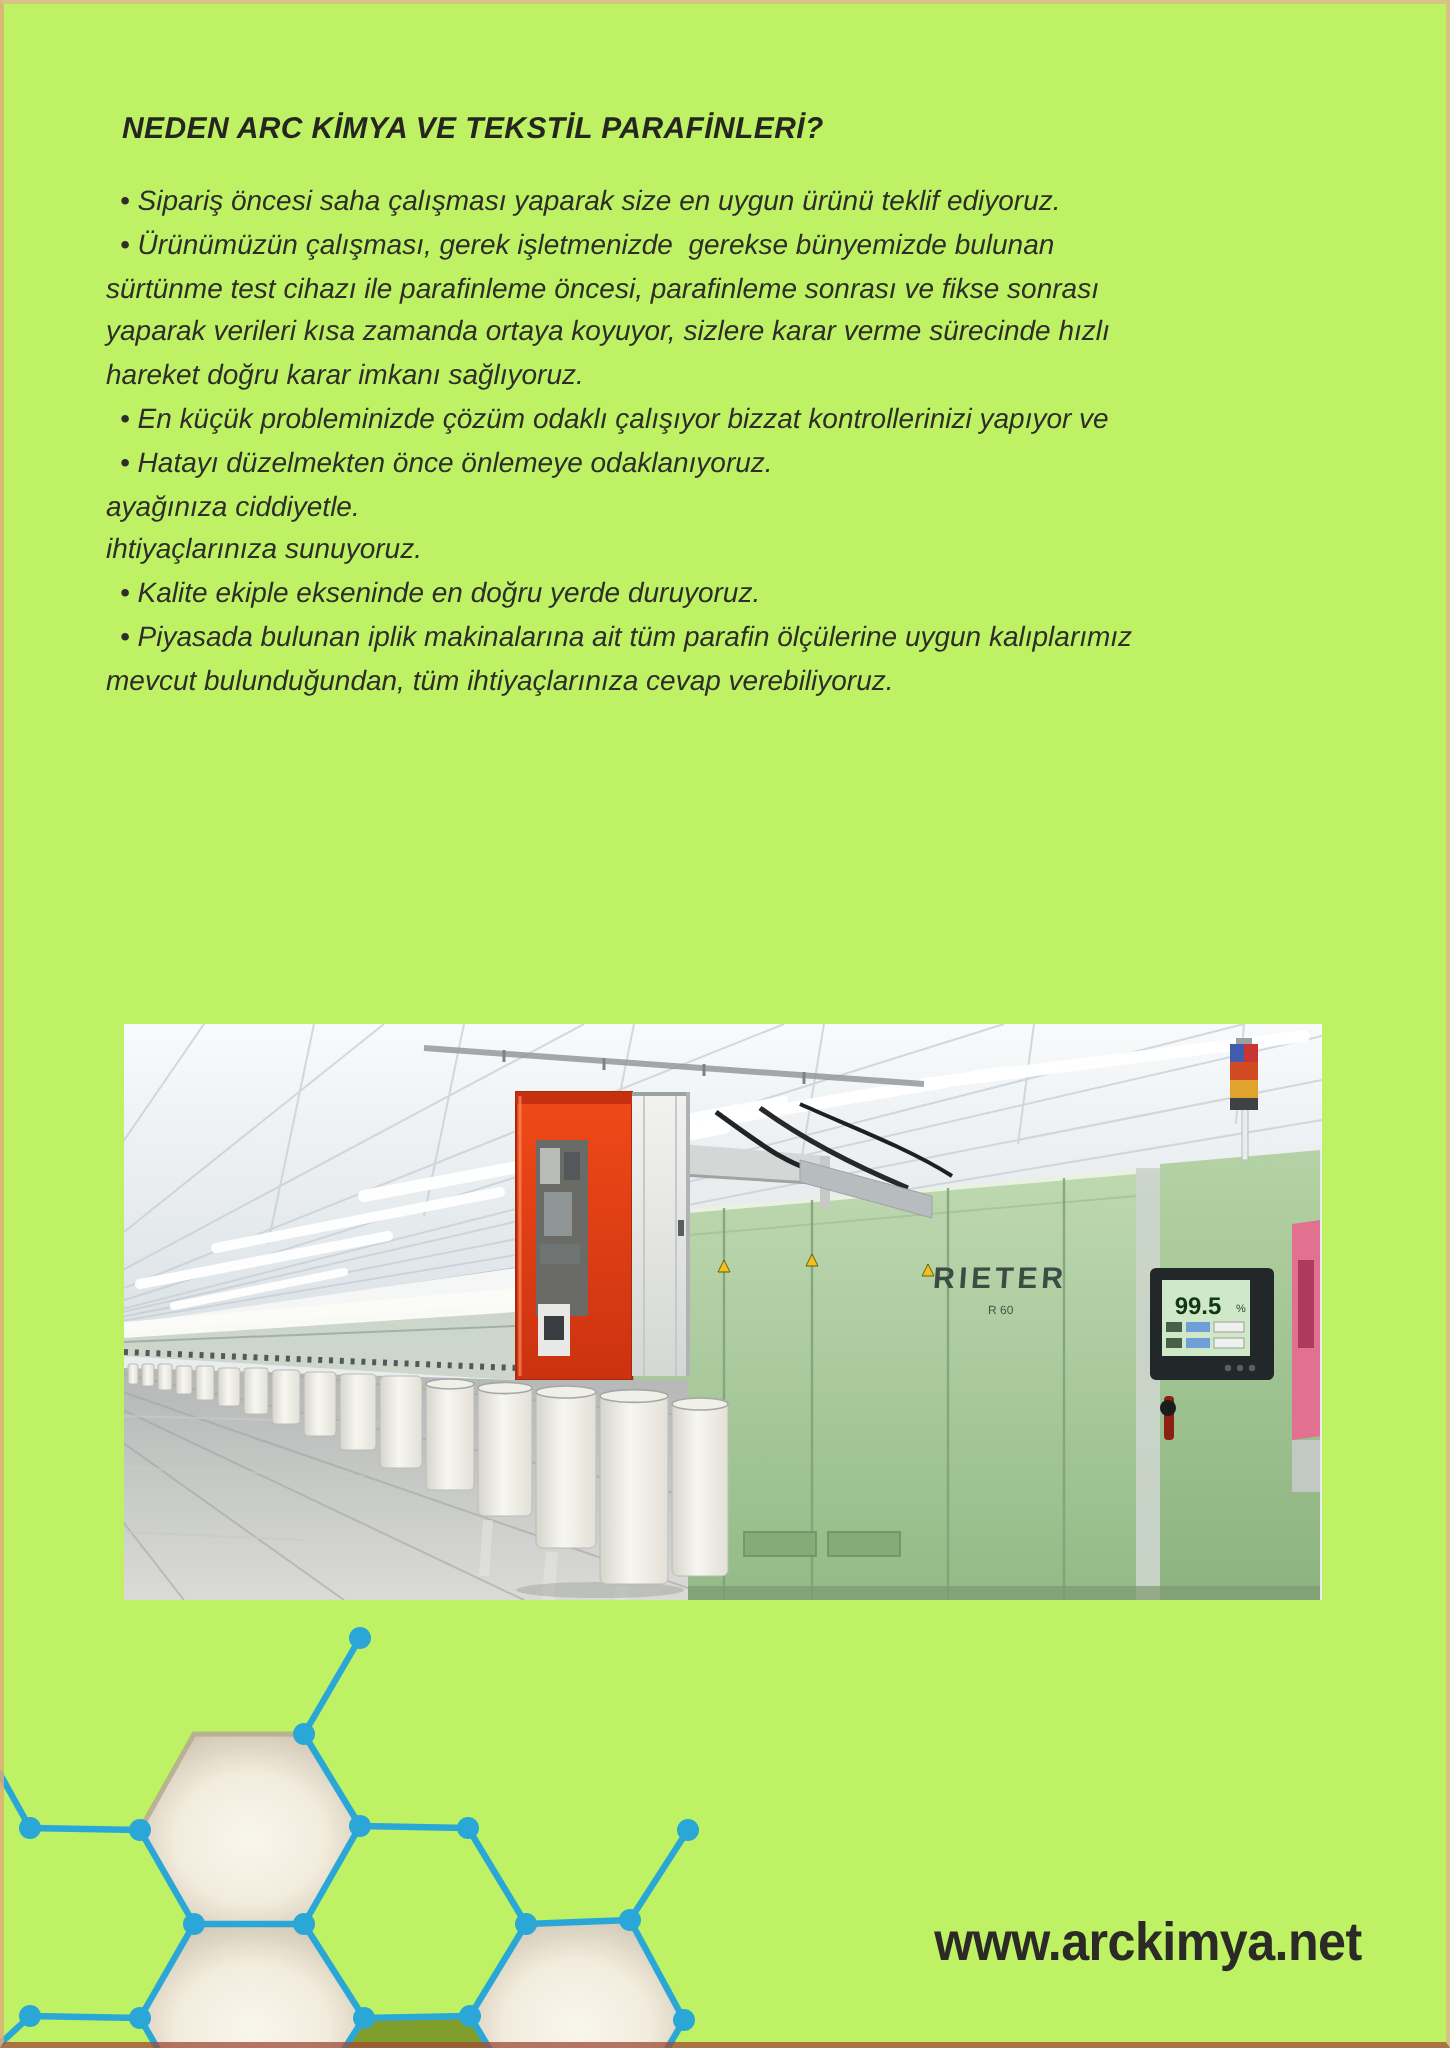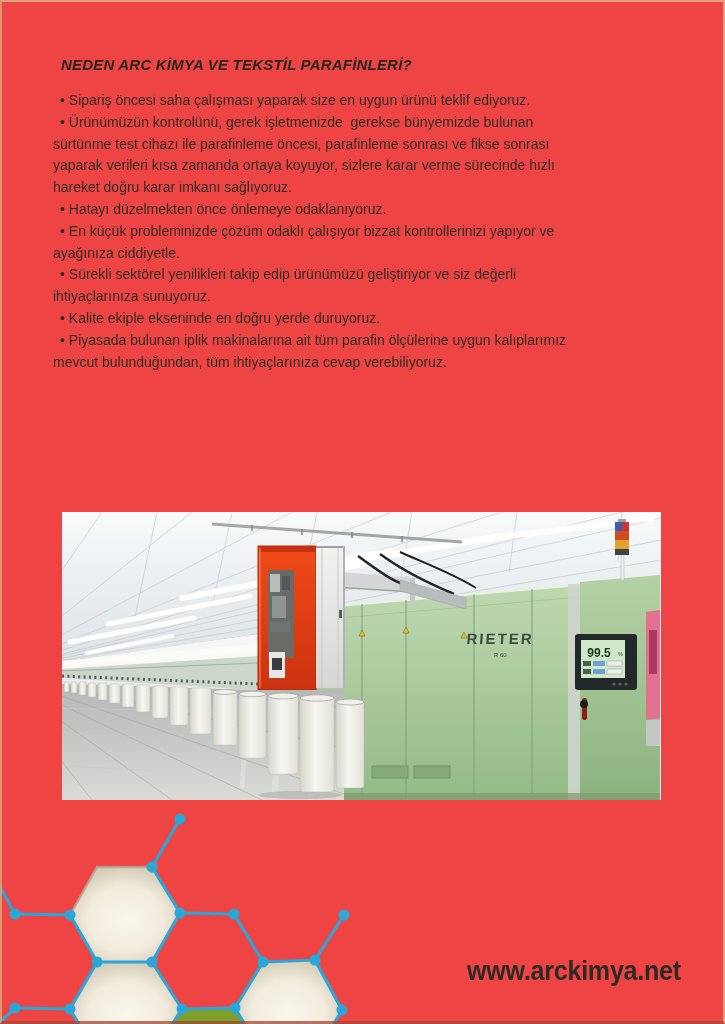--- a/index.html
+++ b/index.html
@@ -1,36 +1,36 @@
 <!DOCTYPE html>
 <html><head>
 <meta charset="utf-8">
 <style>
   html,body{margin:0;padding:0;background:#efefe9;}
   #page{
     position:relative;width:725px;height:1024px;margin:0 auto;
-    background:#ef4444;overflow:hidden;
+    background:#bef264;overflow:hidden;
     font-family:"Liberation Sans",sans-serif;color:#2E2D28;
   }
   #page-frame{
     position:absolute;inset:0;pointer-events:none;z-index:50;
     border-top:2px solid rgba(222,185,142,.8);
     border-left:2px solid rgba(222,170,120,.8);
     border-right:2px solid rgba(222,185,142,.8);
     border-bottom:3px solid rgba(160,75,55,.75);
   }
   .page-title{
     position:absolute;left:61px;top:56px;
     font-size:15px;font-weight:bold;font-style:italic;
     letter-spacing:.2px;color:#262621;white-space:nowrap;
   }
   .body-text{position:absolute;left:53px;top:90px;width:620px;}
   .bline{
     height:21.8px;line-height:21.8px;white-space:pre;
-    font-size:14px;color:#2E2D28;
+    font-size:14px;font-style:italic;color:#2E2D28;
   }
   .bline.b{padding-left:7px;}
   .photo{
     position:absolute;left:62px;top:512px;width:599px;height:288px;
     background:#e9edee;
   }
   .molecule{position:absolute;left:0;top:800px;width:400px;height:224px;}
   .website-url{
     position:absolute;right:44px;top:956px;
     font-size:27px;font-weight:bold;color:#2B2A26;
@@ -42,28 +42,27 @@
 <body>
 
 <div id="page">
 
   <div id="page-frame"></div>
 
   <div class="page-title">NEDEN ARC KİMYA VE TEKSTİL PARAFİNLERİ?</div>
 
   <div class="body-text">
     <div class="bline b">• Sipariş öncesi saha çalışması yaparak size en uygun ürünü teklif ediyoruz.</div>
-    <div class="bline b">• Ürünümüzün kontrolünü, gerek işletmenizde  gerekse bünyemizde bulunan</div>
+    <div class="bline b">• Ürünümüzün çalışması, gerek işletmenizde  gerekse bünyemizde bulunan</div>
     <div class="bline">sürtünme test cihazı ile parafinleme öncesi, parafinleme sonrası ve fikse sonrası</div>
     <div class="bline">yaparak verileri kısa zamanda ortaya koyuyor, sizlere karar verme sürecinde hızlı</div>
     <div class="bline">hareket doğru karar imkanı sağlıyoruz.</div>
+    <div class="bline b">• En küçük probleminizde çözüm odaklı çalışıyor bizzat kontrollerinizi yapıyor ve</div>
     <div class="bline b">• Hatayı düzelmekten önce önlemeye odaklanıyoruz.</div>
-    <div class="bline b">• En küçük probleminizde çözüm odaklı çalışıyor bizzat kontrollerinizi yapıyor ve</div>
     <div class="bline">ayağınıza ciddiyetle.</div>
-    <div class="bline b">• Sürekli sektörel yenilikleri takip edip ürünümüzü geliştiriyor ve siz değerli</div>
     <div class="bline">ihtiyaçlarınıza sunuyoruz.</div>
     <div class="bline b">• Kalite ekiple ekseninde en doğru yerde duruyoruz.</div>
     <div class="bline b">• Piyasada bulunan iplik makinalarına ait tüm parafin ölçülerine uygun kalıplarımız</div>
     <div class="bline">mevcut bulunduğundan, tüm ihtiyaçlarınıza cevap verebiliyoruz.</div>
   </div>
 
   <div class="photo">
     <svg width="599" height="288" viewBox="0 0 599 288">
       <defs>
         <linearGradient id="gradCeil" x1="0" y1="0" x2="0" y2="1">

